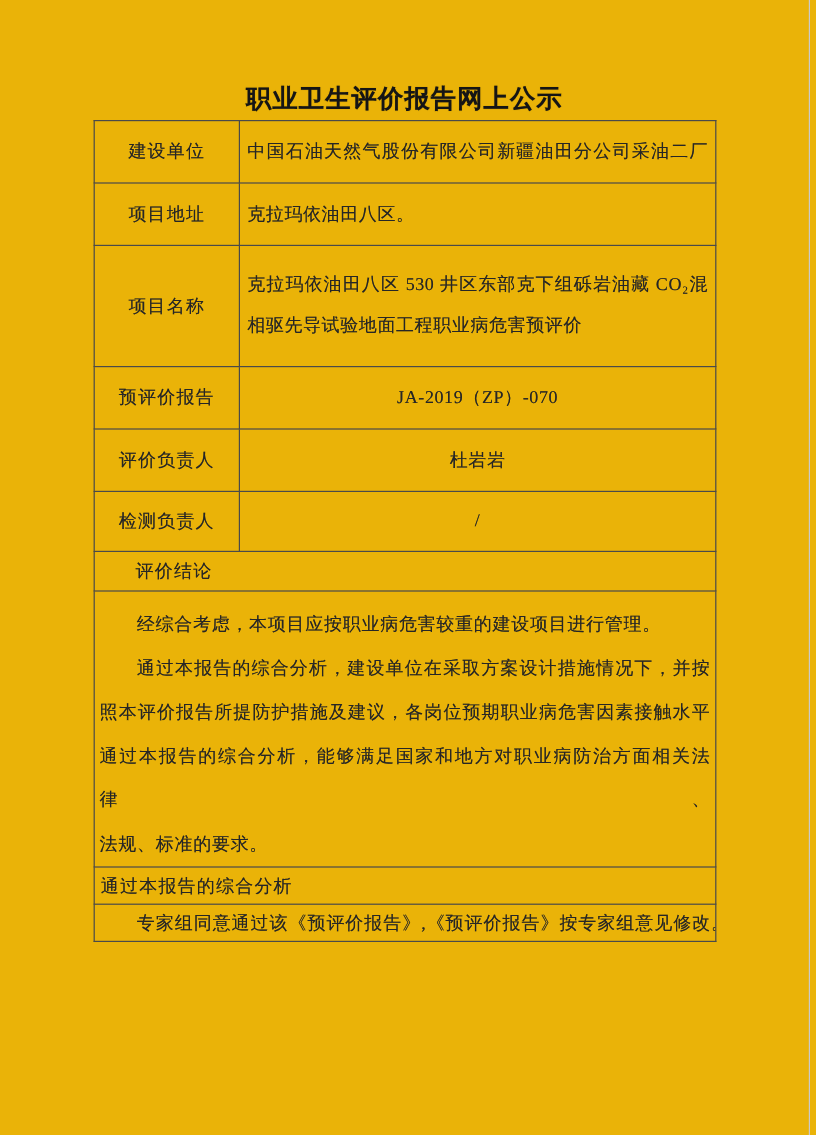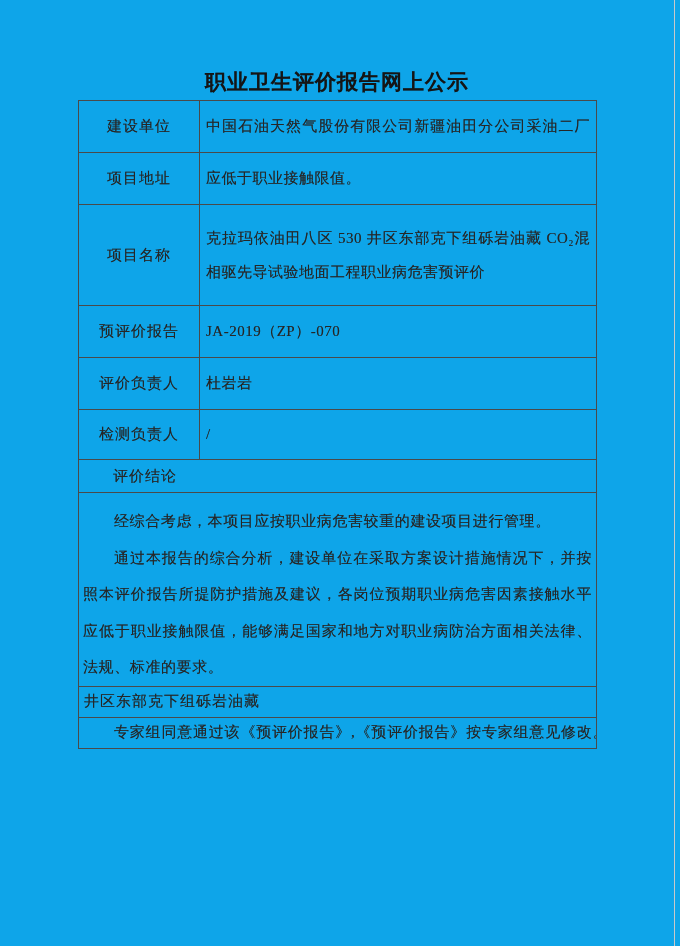--- a/index.html
+++ b/index.html
@@ -13,21 +13,21 @@
     width: 680px;
     height: 946px;
     position: relative;
     overflow: hidden;
     font-family: "Liberation Serif", "DejaVu Serif", serif;
     color: var(--text-color);
   }
   .page {
     position: absolute;
     inset: 0;
-    background: #0ea5e9;
+    background: #eab308;
   }
   .page-edge {
     position: absolute;
     top: 0;
     bottom: 0;
     left: 674px;
     width: 1px;
     background: var(--page-edge);
   }
   .doc-title {
@@ -63,21 +63,21 @@
   col.c-value { width: 397px; }
   td.label {
     text-align: center;
     letter-spacing: 1px;
   }
   td.value {
     padding: 16px 6px;
     text-align: left;
     letter-spacing: 0.5px;
   }
-  td.value.center { }
+  td.value.center { text-align: center; }
   .stretch {
     text-align: justify;
     text-align-last: justify;
   }
   .vline { line-height: 34px; display: block; }
   td.section {
     padding-left: 34px;
     letter-spacing: 1px;
   }
   td.section-flush {
@@ -135,21 +135,21 @@
       </colgroup>
 
     <tbody>
         <tr class="r1">
       <td class="label">建设单位</td>
       <td class="value stretch">中国石油天然气股份有限公司新疆油田分公司采油二厂</td>
     </tr>
 
     <tr class="r2">
       <td class="label">项目地址</td>
-      <td class="value">应低于职业接触限值。</td>
+      <td class="value">克拉玛依油田八区。</td>
     </tr>
 
     <tr class="r3">
       <td class="label">项目名称</td>
       <td class="value">
         <span class="vline stretch">克拉玛依油田八区 530 井区东部克下组砾岩油藏 CO₂混</span>
         <span class="vline">相驱先导试验地面工程职业病危害预评价</span>
       </td>
     </tr>
 
@@ -170,27 +170,27 @@
 
     <tr class="r7">
       <td class="section" colspan="2">评价结论</td>
     </tr>
 
     <tr class="r8">
       <td class="paragraphs" colspan="2">
         <span class="bline indent">经综合考虑，本项目应按职业病危害较重的建设项目进行管理。</span>
         <span class="bline indent jl">通过本报告的综合分析，建设单位在采取方案设计措施情况下，并按</span>
         <span class="bline jl">照本评价报告所提防护措施及建议，各岗位预期职业病危害因素接触水平</span>
-        <span class="bline jl">应低于职业接触限值，能够满足国家和地方对职业病防治方面相关法律、</span>
+        <span class="bline jl">通过本报告的综合分析，能够满足国家和地方对职业病防治方面相关法律、</span>
         <span class="bline">法规、标准的要求。</span>
       </td>
     </tr>
 
     <tr class="r9">
-      <td class="section-flush" colspan="2">井区东部克下组砾岩油藏</td>
+      <td class="section-flush" colspan="2">通过本报告的综合分析</td>
     </tr>
 
     <tr class="r10">
       <td class="opinion" colspan="2">
         <span class="opinion-text">专家组同意通过该《预评价报告》,《预评价报告》按专家组意见修改。</span>
       </td>
     </tr>
   </tbody>
     </table>
 

